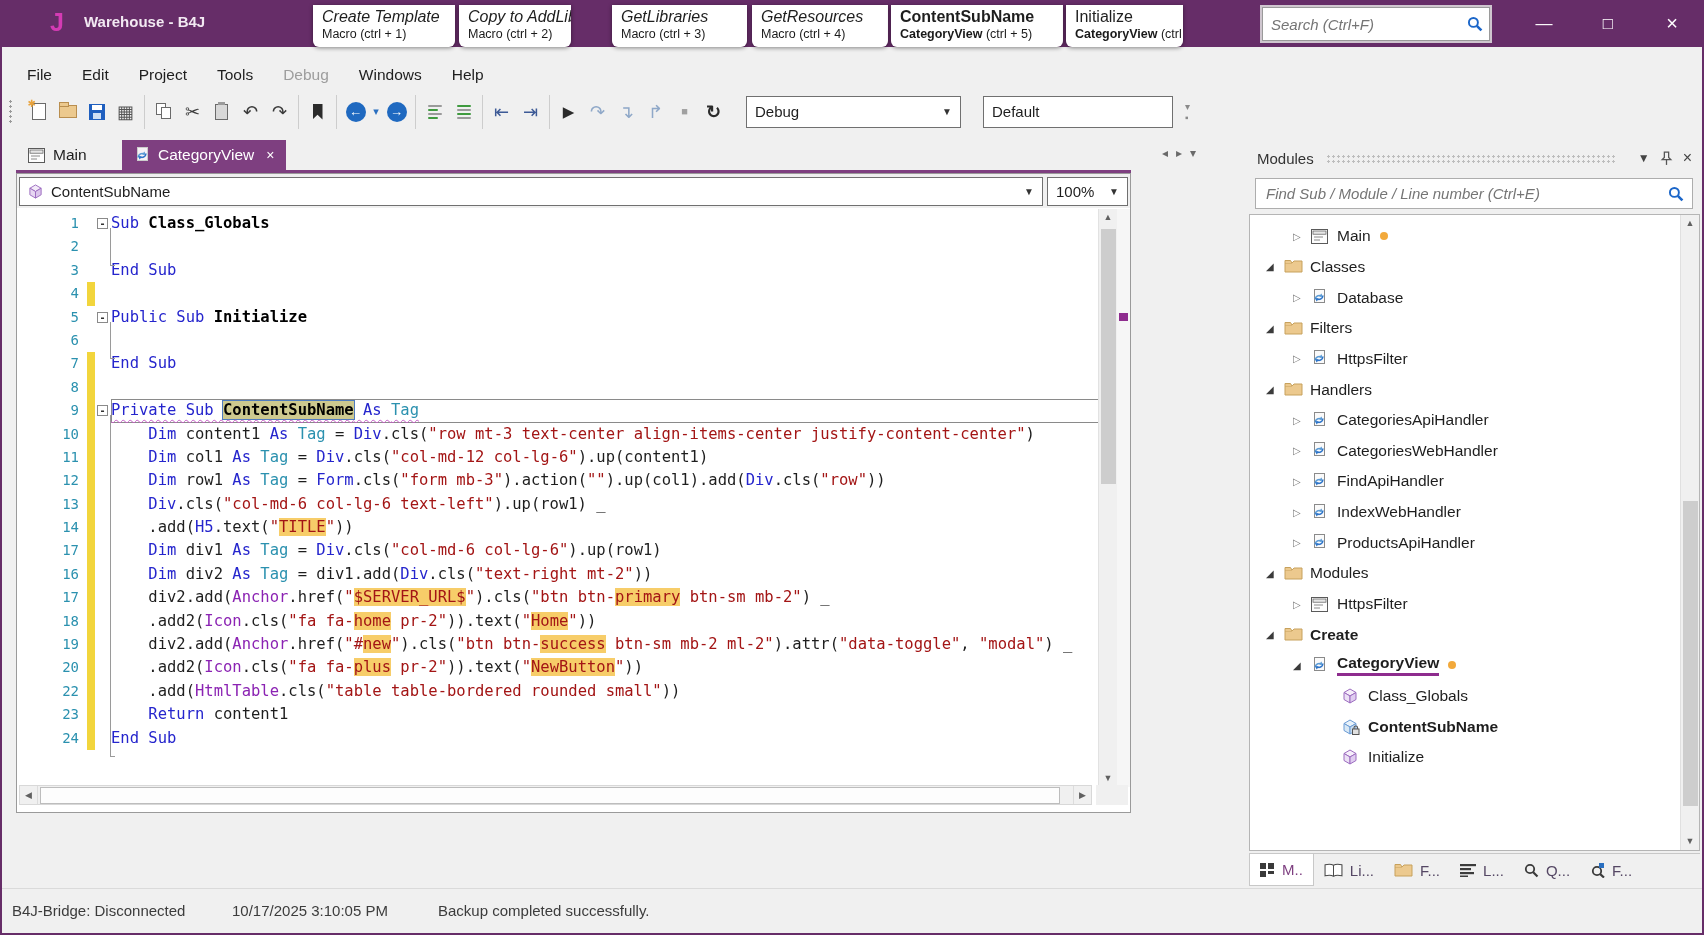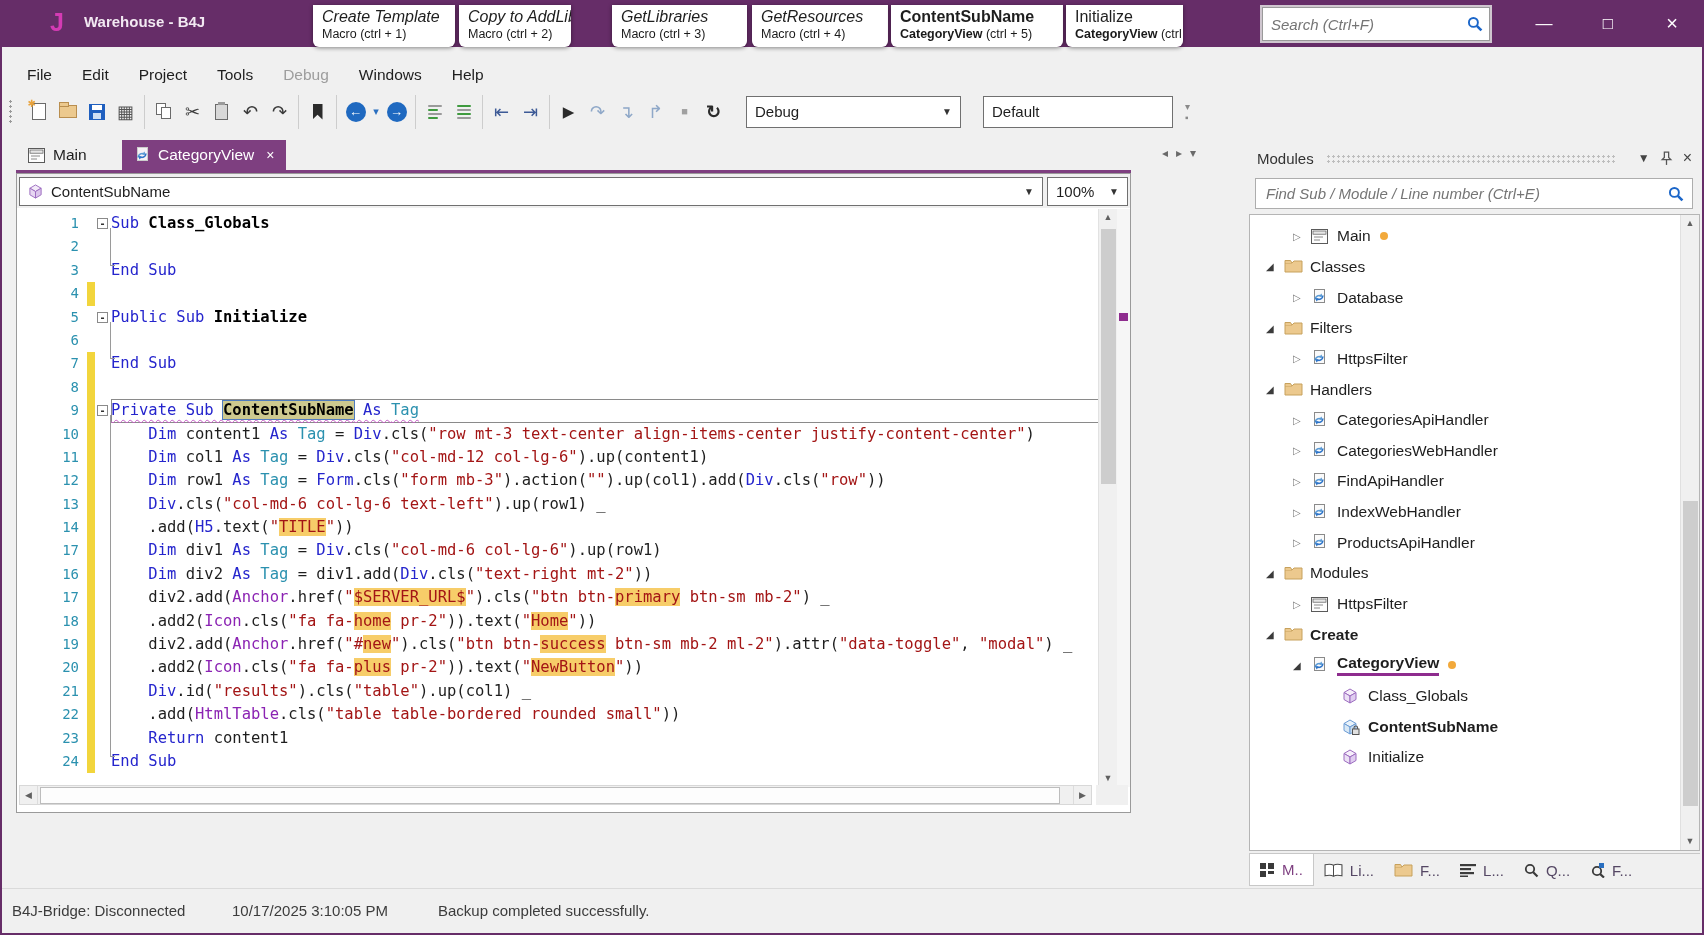--- a/index.html
+++ b/index.html
@@ -469,26 +469,20 @@
             <span class="fold"></span>
             <span class="ct"><span class="sn">    div2.add(</span><span class="sp">Anchor</span><span class="sn">.href(</span><span class="ss">"#</span><span class="sh">new</span><span class="ss">"</span><span class="sn">).cls(</span><span class="ss">"btn btn-</span><span class="sh">success</span><span class="ss"> btn-sm mb-2 ml-2"</span><span class="sn">).attr(</span><span class="ss">"data-toggle"</span><span class="sn">, </span><span class="ss">"modal"</span><span class="sn">) _</span></span>
           </div>
           <div class="code-line">
             <span class="ln">20</span>
             <span class="chg on"></span>
             <span class="fold"></span>
             <span class="ct"><span class="sn">    .add2(</span><span class="sp">Icon</span><span class="sn">.cls(</span><span class="ss">"fa fa-</span><span class="sh">plus</span><span class="ss"> pr-2"</span><span class="sn">)).text(</span><span class="ss">"</span><span class="sh">NewButton</span><span class="ss">"</span><span class="sn">))</span></span>
           </div>
           <div class="code-line">
-            <span class="ln">21</span>
-            <span class="chg on"></span>
-            <span class="fold"></span>
-            <span class="ct"><span class="sn">    </span><span class="sk">Div</span><span class="sn">.id(</span><span class="ss">"results"</span><span class="sn">).cls(</span><span class="ss">"table"</span><span class="sn">).up(col1) _</span></span>
-          </div>
-          <div class="code-line">
             <span class="ln">22</span>
             <span class="chg on"></span>
             <span class="fold"></span>
             <span class="ct"><span class="sn">    .add(</span><span class="sp">HtmlTable</span><span class="sn">.cls(</span><span class="ss">"table table-bordered rounded small"</span><span class="sn">))</span></span>
           </div>
           <div class="code-line">
             <span class="ln">23</span>
             <span class="chg on"></span>
             <span class="fold"></span>
             <span class="ct"><span class="sn">    </span><span class="sk">Return</span><span class="sn"> content1</span></span>

